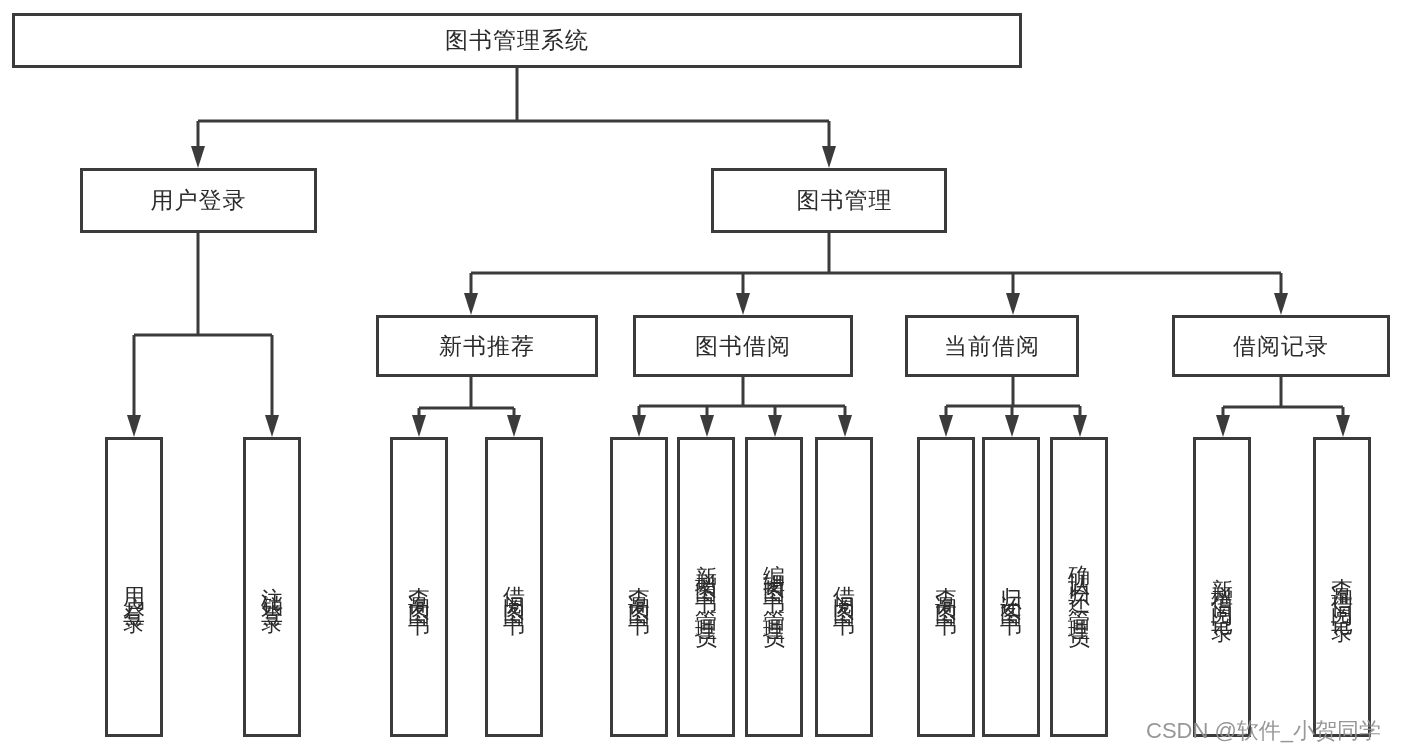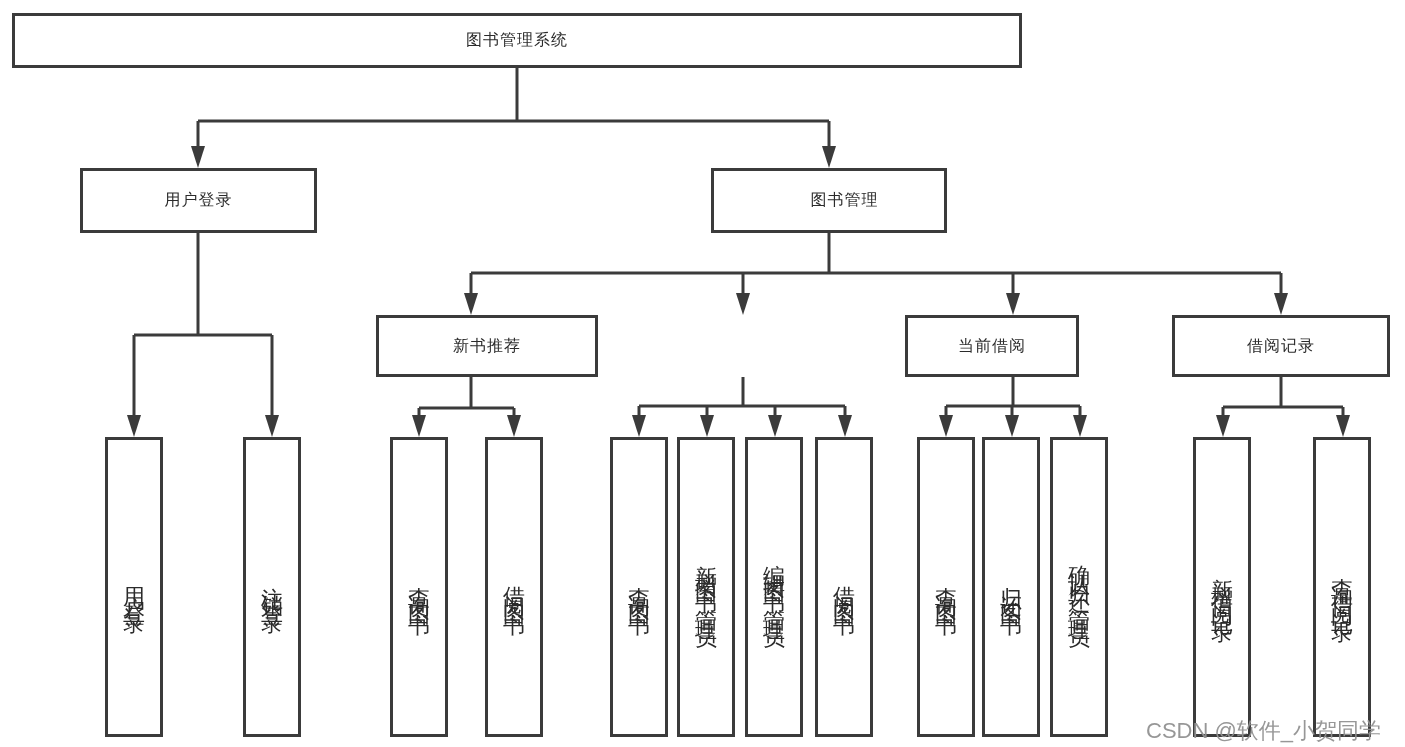--- a/index.html
+++ b/index.html
@@ -25,21 +25,21 @@
     position: absolute;
     box-sizing: border-box;
     background: #ffffff;
     border: 3px solid #3b3b3b;
     display: flex;
     align-items: center;
     justify-content: center;
     color: #2b2b2b;
     z-index: 2;
   }
-  .node.h-label { font-size: 16px; letter-spacing: 1px; }
+  .node.h-label { font-size: 23px; letter-spacing: 1px; }
   .node.leaf {
     top: 437px;
     width: 58px;
     height: 300px;
     border-width: 3px;
   }
   .leaf .vtext {
     writing-mode: vertical-rl;
     text-orientation: mixed;
     font-size: 22px;
@@ -167,20 +167,23 @@
   <div class="node h-label n-l2a">
     <span>用户登录</span>
   </div>
   <div class="node h-label n-l2b">
     <span>图书管理</span>
   </div>
 
   <div class="node h-label n-l3 n-l3a">
     <span>新书推荐</span>
   </div>
+  <div class="node h-label n-l3 n-l3b">
+    <span>图书借阅</span>
+  </div>
   <div class="node h-label n-l3 n-l3c">
     <span>当前借阅</span>
   </div>
   <div class="node h-label n-l3 n-l3d">
     <span>借阅记录</span>
   </div>
 
   <div class="node leaf lf-1">
     <span class="vtext">用户登录</span>
   </div>

